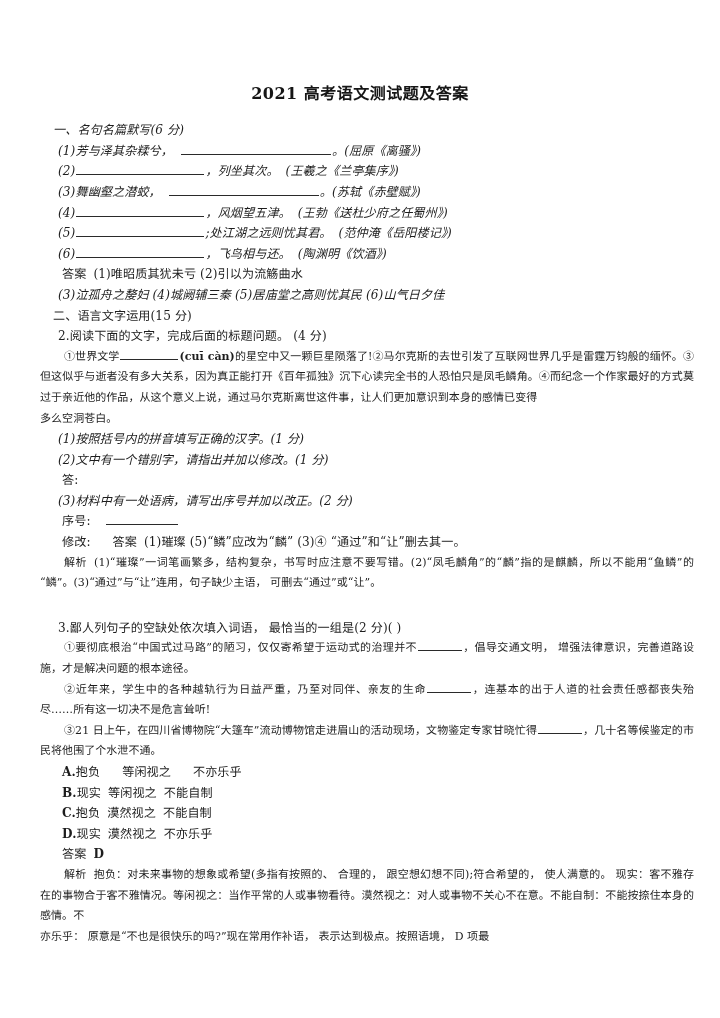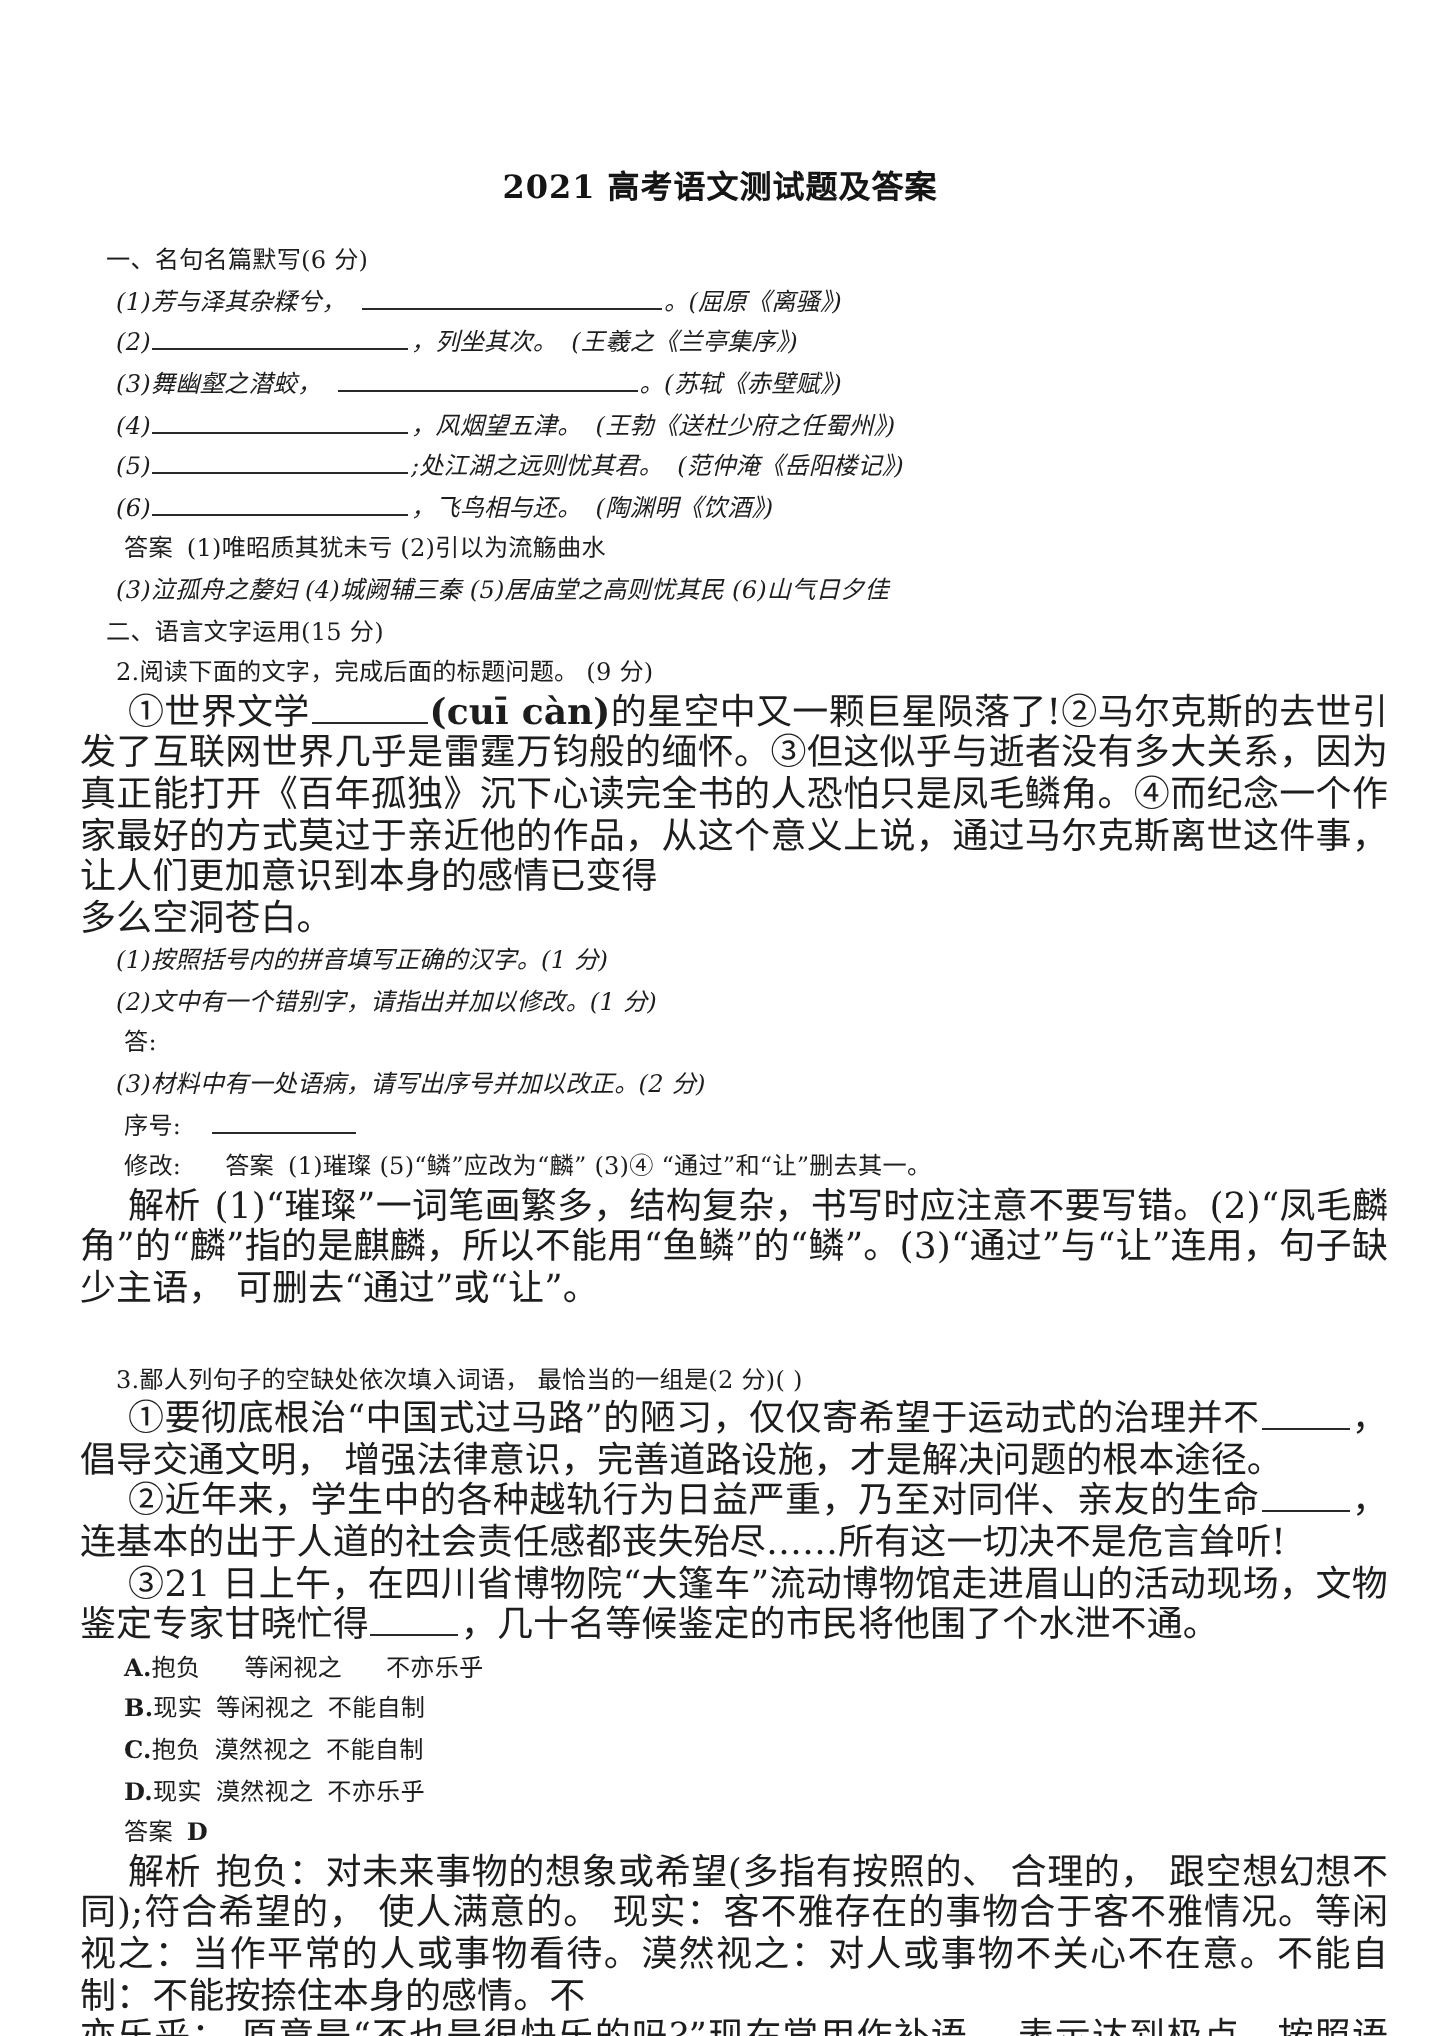--- a/index.html
+++ b/index.html
@@ -37,37 +37,37 @@
   }
   
   .line {
     font-size: 12.1px;
     line-height: 20.6px;
     color: #1d1d1d;
     white-space: nowrap;
     letter-spacing: 0.1px;
   }
   .para {
-    font-size: 18px;
+    font-size: 11px;
     line-height: 20.6px;
     color: #1d1d1d;
     text-align: justify;
     text-justify: inter-ideograph;
     letter-spacing: 0.05px;
   }
   
   .ind-sec   { padding-left: 27px; }   
   .ind-num   { padding-left: 32px; }   
   .ind-sub   { padding-left: 32px; font-style: italic; }   
   .ind-opt   { padding-left: 36px; }   
   .ind-ans   { padding-left: 36px; }   
   .ind-body  { padding-left: 14px; }
   .first-ind { text-indent: 24px; }
 
-  .gap-top-1 { margin-top: 17px; }
+  .gap-top-1 { margin-top: 17px; font-style: italic; }
   .gap-top-2 { margin-top: 24px; }
 
   
   .blank {
     display: inline-block;
     border-bottom: 1.1px solid #2a2a2a;
     vertical-align: baseline;
     height: 12px;
     margin: 0 1px;
   }
@@ -119,21 +119,21 @@
     <span>(6)</span><span class="blank blank-md"></span><span>，飞鸟相与还。</span><span class="sp sp-1"></span><span>(陶渊明《饮酒》)</span>
   </div>
 
   <div class="line ind-ans">
     <span>答案</span><span class="sp sp-1"></span><span>(1)唯昭质其犹未亏  (2)引以为流觞曲水</span>
   </div>
   <div class="line ind-sub">(3)泣孤舟之嫠妇  (4)城阙辅三秦  (5)居庙堂之高则忧其民  (6)山气日夕佳</div>
 
   <div class="line ind-sec">二、语言文字运用(15 分)</div>
 
-  <div class="line ind-num">2.阅读下面的文字，完成后面的标题问题。  (9 分)</div>
+  <div class="line ind-num">2.阅读下面的文字，完成后面的标题问题。  (4 分)</div>
 
   <div class="para ind-body first-ind">
     <span>①世界文学</span><span class="blank blank-sm"></span><b class="latin">(cuī càn)</b><span>的星空中又一颗巨星陨落了!②马尔克斯的去世引发了互联网世界几乎是雷霆万钧般的缅怀。③但这似乎与逝者没有多大关系，因为真正能打开《百年孤独》沉下心读完全书的人恐怕只是凤毛鳞角。④而纪念一个作家最好的方式莫过于亲近他的作品，从这个意义上说，通过马尔克斯离世这件事，让人们更加意识到本身的感情已变得</span>
   </div>
   <div class="para ind-body">多么空洞苍白。</div>
 
   <div class="line ind-sub">(1)按照括号内的拼音填写正确的汉字。(1 分)</div>
   <div class="line ind-sub">(2)文中有一个错别字，请指出并加以修改。(1 分)</div>
   <div class="line ind-ans">答:</div>
   <div class="line ind-sub">(3)材料中有一处语病，请写出序号并加以改正。(2 分)</div>

